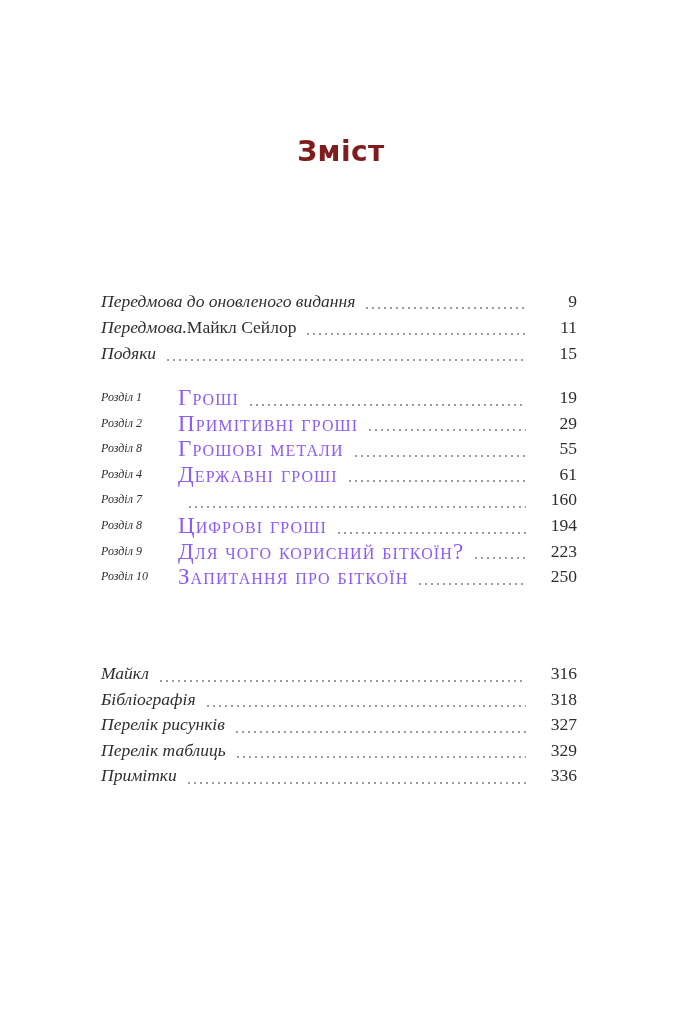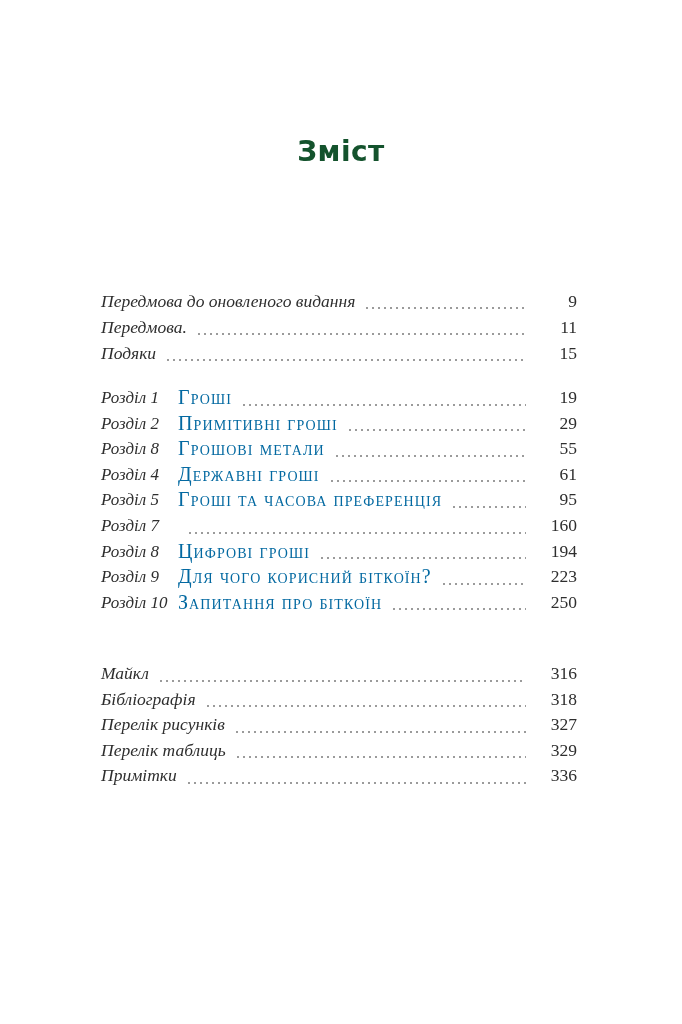--- a/index.html
+++ b/index.html
@@ -15,21 +15,21 @@
   .title {
     position: absolute;
     top: 138px;
     left: 0;
     width: 100%;
     text-align: center;
     font-family: "DejaVu Sans", sans-serif;
     font-weight: bold;
     font-size: 28px;
     letter-spacing: 0.5px;
-    color: #14532d;
+    color: #7f1d1d;
     line-height: 1;
   }
   .group {
     position: absolute;
     left: 101px;
     width: 476px;
   }
   .group-front    { top: 288px; }
   .group-chapters { top: 385px; }
   .group-back     { top: 661px; }
@@ -43,28 +43,28 @@
   .group-front    .row { height: 26px;   line-height: 26px; }
   .group-chapters .row { height: 25.6px; line-height: 25.6px; }
   .group-back     .row { height: 25.5px; line-height: 25.5px; }
 
   .lbl { flex: 0 0 auto; }
   .it  { font-style: italic; }
 
   .chap-no {
     flex: 0 0 77px;
     font-style: italic;
-    font-size: 17px;
+    font-size: 12px;
   }
   .chap-title {
     flex: 0 0 auto;
     font-variant: small-caps;
     letter-spacing: 1.1px;
-    font-size: 20px;
-    color: #0369a1;
+    font-size: 23px;
+    color: #8b5cf6;
   }
 
   .leader {
     flex: 1 1 auto;
     min-width: 10px;
     align-self: flex-end;
     height: 4px;
     margin: 0 11px 4px 9px;
     background-image: radial-gradient(circle, #9b9b9b 1.05px, rgba(0,0,0,0) 1.35px);
     background-size: 6px 4px;
@@ -87,20 +87,21 @@
   <div class="title">Зміст</div>
 
   <div class="group group-front">
     <div class="row">
       <span class="lbl it">Передмова до оновленого видання</span>
       <span class="leader"></span>
       <span class="pg">9</span>
     </div>
     <div class="row">
       <span class="lbl it">Передмова.</span>
+      <span class="lbl"> Майкл Сейлор</span>
       <span class="leader"></span>
       <span class="pg">11</span>
     </div>
     <div class="row">
       <span class="lbl it">Подяки</span>
       <span class="leader"></span>
       <span class="pg">15</span>
     </div>
   </div>
 
@@ -121,26 +122,20 @@
       <span class="chap-no">Розділ 8</span>
       <span class="chap-title">Грошові метали</span>
       <span class="leader"></span>
       <span class="pg">55</span>
     </div>
     <div class="row">
       <span class="chap-no">Розділ 4</span>
       <span class="chap-title">Державні гроші</span>
       <span class="leader"></span>
       <span class="pg">61</span>
-    </div>
-    <div class="row">
-      <span class="chap-no">Розділ 5</span>
-      <span class="chap-title">Гроші та часова преференція</span>
-      <span class="leader"></span>
-      <span class="pg">95</span>
     </div>
     <div class="row">
       <span class="chap-no">Розділ 7</span>
       <span class="leader"></span>
       <span class="pg">160</span>
     </div>
     <div class="row">
       <span class="chap-no">Розділ 8</span>
       <span class="chap-title">Цифрові гроші</span>
       <span class="leader"></span>

